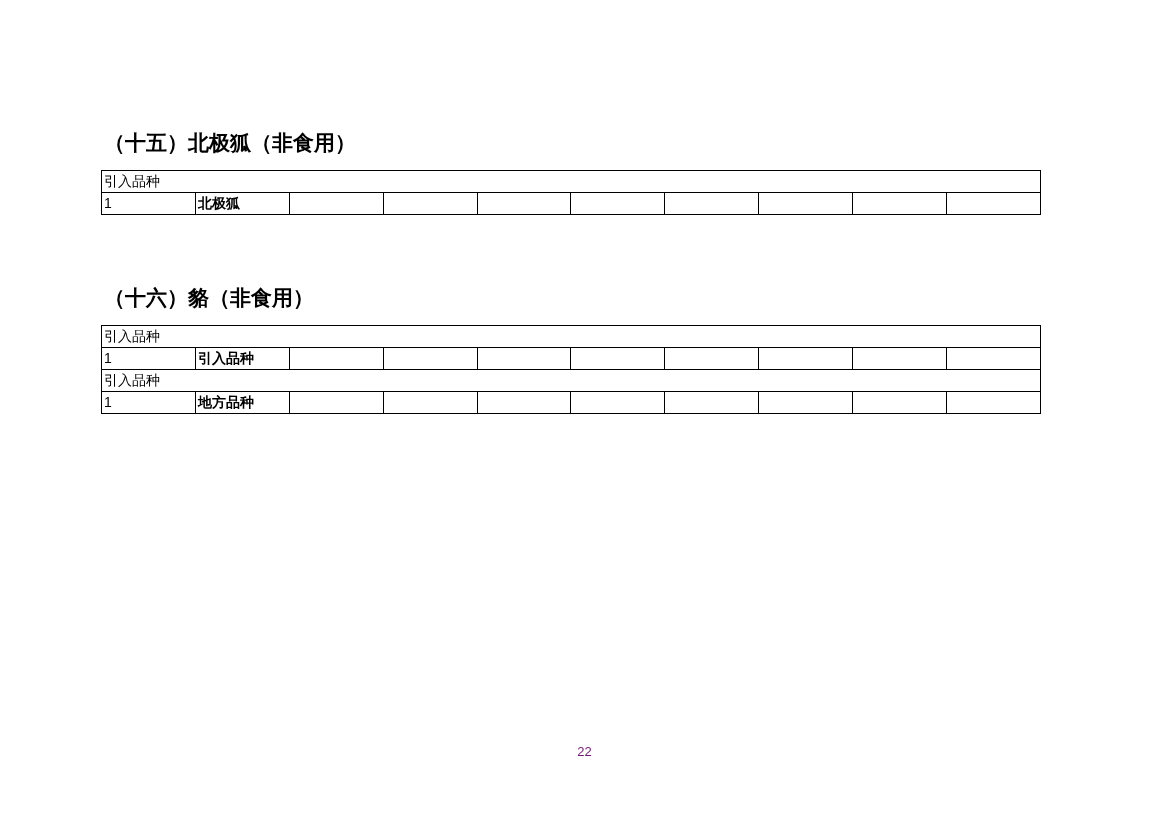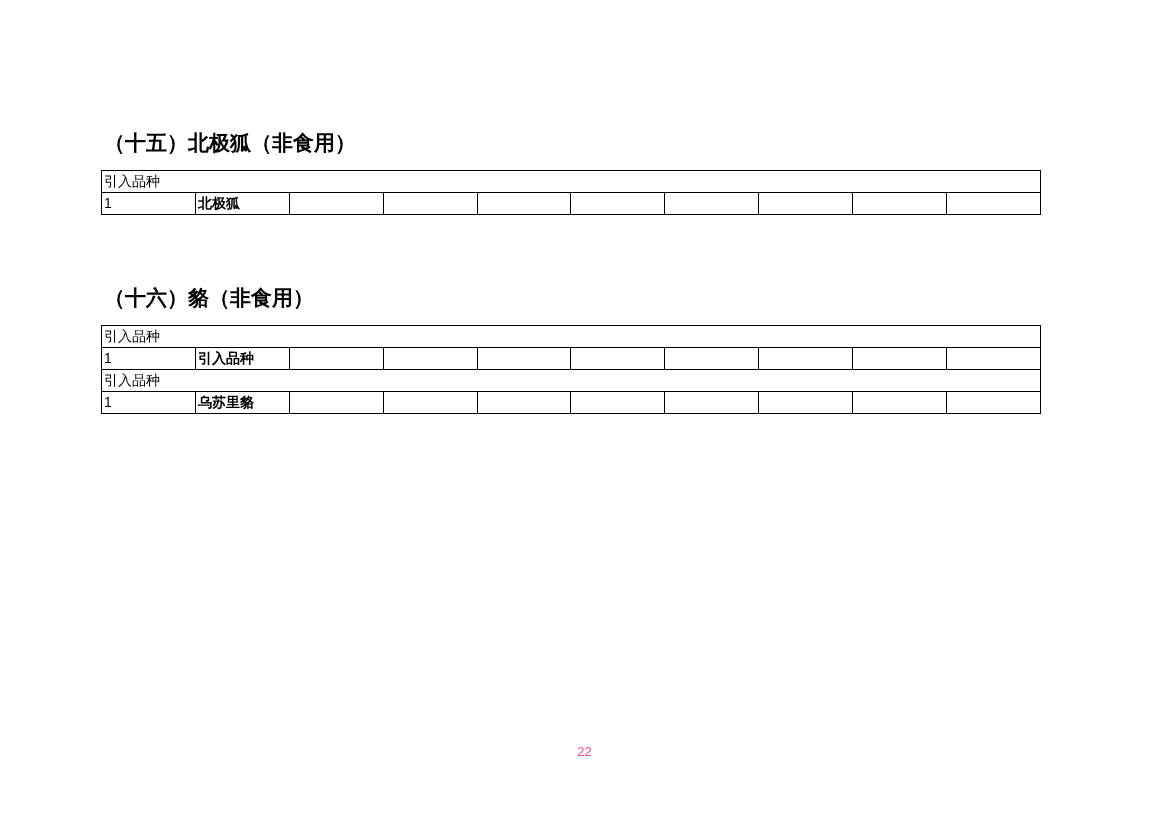--- a/index.html
+++ b/index.html
@@ -82,21 +82,21 @@
   td.c-sm4 { width: 17px; }
   td.c-rest { width: auto; }
 
   .page-number {
     position: absolute;
     left: 0;
     width: 1169px;
     text-align: center;
     font-family: "Liberation Sans", "DejaVu Sans", sans-serif;
     font-size: 13px;
-    color: #ec4899;
+    color: #701a75;
   }
 </style>
 </head>
 <body>
 
 <div class="page">
 
   <div class="section" style="top:130px;">
     <div class="section-heading">（十五）北极狐（非食用）</div>
 
@@ -139,21 +139,21 @@
         <td class="c-sm3"></td>
         <td class="c-md3"></td>
         <td class="c-sm4"></td>
         <td class="c-rest"></td>
       </tr>
       <tr>
         <td class="group-head" colspan="10">引入品种</td>
       </tr>
       <tr>
         <td class="idx">1</td>
-        <td class="name">乌苏里貉</td>
+        <td class="name">地方品种</td>
         <td class="c-sm"></td>
         <td class="c-md"></td>
         <td class="c-sm2"></td>
         <td class="c-md2"></td>
         <td class="c-sm3"></td>
         <td class="c-md3"></td>
         <td class="c-sm4"></td>
         <td class="c-rest"></td>
       </tr>
     </tbody>

